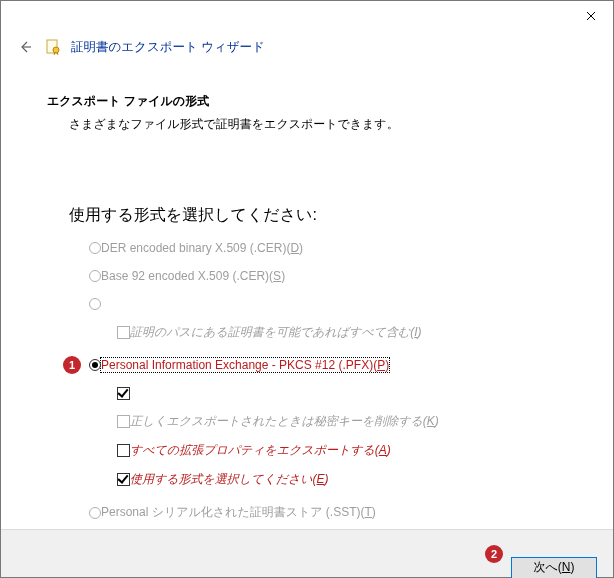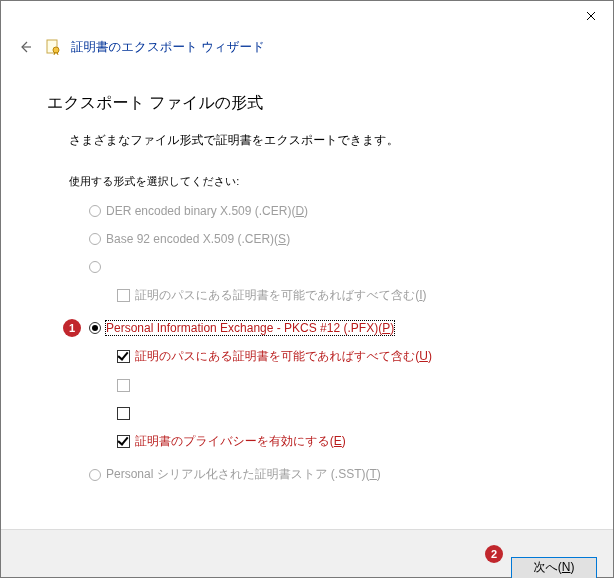--- a/index.html
+++ b/index.html
@@ -47,46 +47,45 @@
     width: 16px; height: 16px;
   }
   .wizard-title {
     color: #003399;
     font-size: 12.5px;
   }
   .content {
     padding: 26px 46px 0 46px;
   }
   .section-title {
-    font-weight: normal;
+    font-weight: bold;
+    font-size: 12px;
+    margin-bottom: 6px;
+  }
+  .section-desc {
+    font-size: 12px;
+    padding-left: 22px;
+    margin-bottom: 72px;
+  }
+  .format-prompt {
     font-size: 16px;
-    margin-bottom: 18px;
-  }
-  .section-desc {
-    font-size: 12px;
-    padding-left: 22px;
-    margin-bottom: 25px;
-  }
-  .format-prompt {
-    font-size: 11px;
     padding-left: 22px;
     margin-bottom: 14px;
   }
   .options {
     padding-left: 42px;
   }
   .opt {
     display: flex;
     align-items: center;
-    gap: 5px;
     margin-bottom: 12px;
     position: relative;
     min-height: 16px;
   }
-  .opt.sub { padding-left: 28px; }
+  .opt.sub { padding-left: 28px; font-style: italic; }
   .opt.spaced-after { margin-bottom: 16px; }
   .radio {
     width: 12px; height: 12px;
     border: 1px solid #333;
     border-radius: 50%;
     flex-shrink: 0;
     position: relative;
     background: #fff;
   }
   .radio.disabled { border-color: #b0b0b0; }
@@ -225,34 +224,35 @@
       </div>
 
       <div class="opt">
         <span class="annot">1</span>
         <span class="radio checked"></span>
         <span class="lbl dotted-focus"><span>Personal Information Exchange - PKCS #12 (.PFX)</span>(<u>P</u>)</span>
       </div>
 
       <div class="opt sub">
         <span class="chk checked"></span>
-        <span class="lbl"><span>証明のパスにある証明書を可能であればすべて含む</span>(<u>U</u>)</span>
       </div>
 
       <div class="opt sub">
         <span class="chk disabled"></span>
+        <span class="lbl disabled"><span>正しくエクスポートされたときは秘密キーを削除する</span>(<u>K</u>)</span>
       </div>
 
       <div class="opt sub">
         <span class="chk"></span>
+        <span class="lbl"><span>すべての拡張プロパティをエクスポートする</span>(<u>A</u>)</span>
       </div>
 
       <div class="opt sub spaced-after">
         <span class="chk checked"></span>
-        <span class="lbl"><span>証明書のプライバシーを有効にする</span>(<u>E</u>)</span>
+        <span class="lbl"><span>使用する形式を選択してください</span>(<u>E</u>)</span>
       </div>
 
       <div class="opt">
         <span class="radio disabled"></span>
         <span class="lbl disabled"><span>Personal シリアル化された証明書ストア (.SST)</span>(<u>T</u>)</span>
       </div>
 
     </div>
   </div>
 

